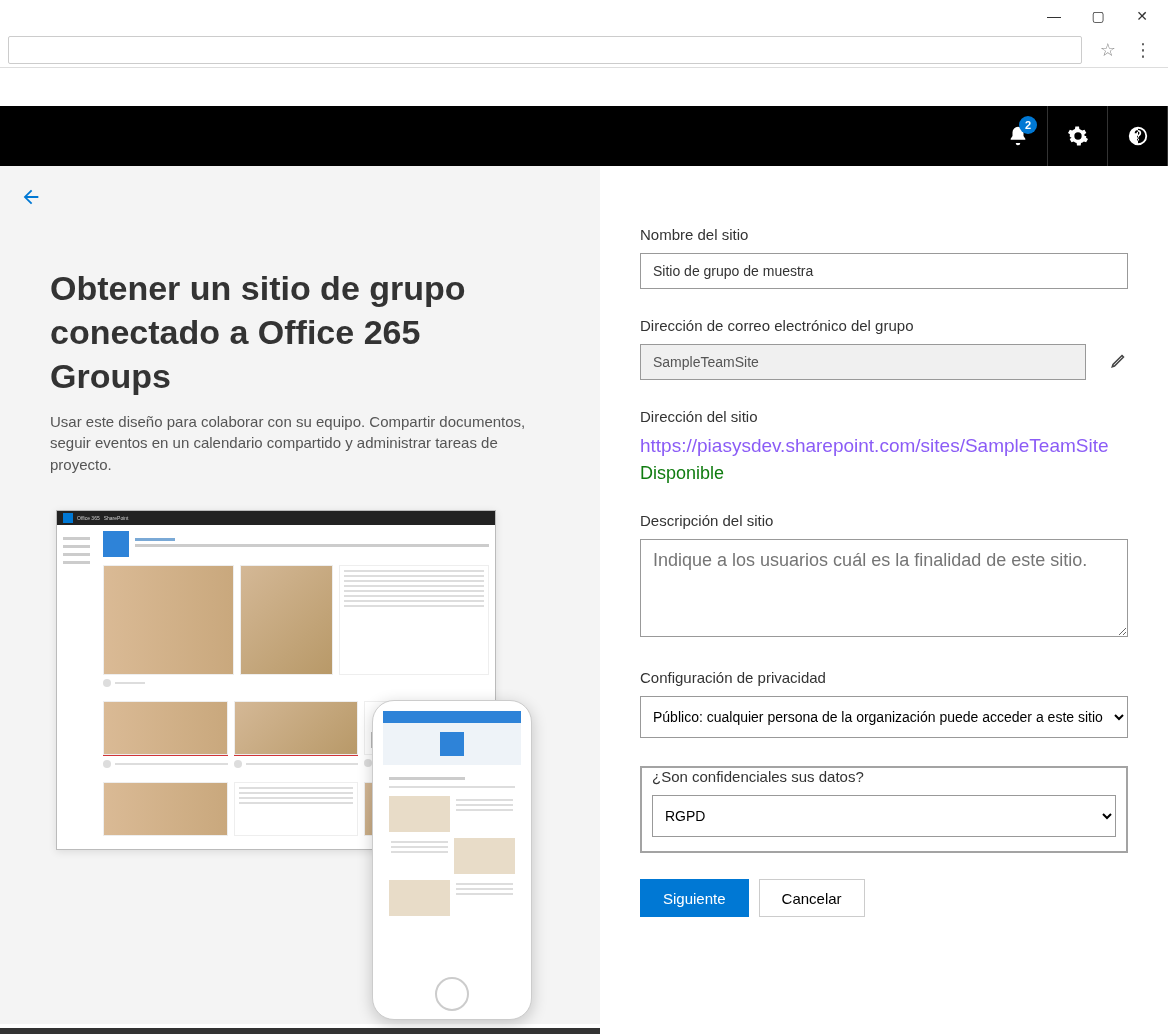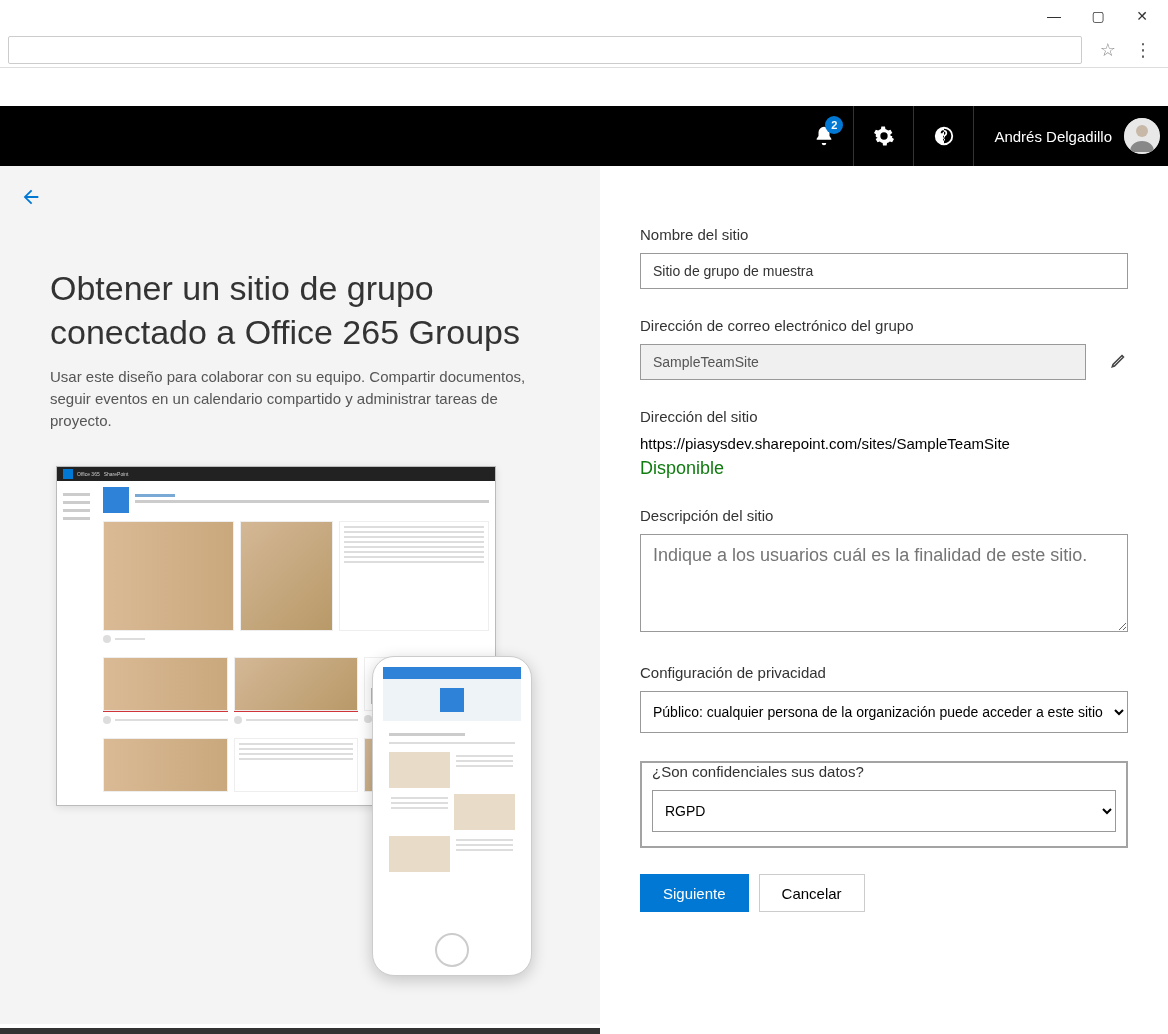--- a/index.html
+++ b/index.html
@@ -18,21 +18,21 @@
 .notif{position:relative}
 .badge{position:absolute;top:10px;right:10px;background:#0078d4;color:#fff;border-radius:50%;width:18px;height:18px;font-size:11px;display:flex;align-items:center;justify-content:center;font-weight:600}
 .user-section{display:flex;align-items:center;padding:0 8px 0 20px;height:60px}
 .user-name{color:#fff;font-size:15px;margin-right:12px}
 .avatar{width:36px;height:36px;border-radius:50%;background:linear-gradient(135deg,#ddd,#aaa);overflow:hidden}
 .avatar svg{width:36px;height:36px}
 .body{display:flex;height:858px}
 .left-panel{width:600px;background:#f4f4f4;padding:20px 50px 0 50px;position:relative}
 .back-arrow{position:absolute;top:20px;left:20px;cursor:pointer}
 .back-arrow svg{width:22px;height:22px;fill:#0078d4}
-.title{font-size:34px;font-weight:400;color:#333;margin-top:80px;line-height:1.3}
+.title{font-size:34px;font-weight:700;color:#333;margin-top:80px;line-height:1.3}
 .subtitle{font-size:15px;color:#555;margin-top:12px;line-height:1.45}
 .preview{margin-top:34px;position:relative;height:500px}
 .laptop{position:absolute;width:440px;height:340px;border:1px solid #bbb;background:#fff;top:0;left:6px;box-shadow:0 2px 8px rgba(0,0,0,.1)}
 .laptop-bar{height:14px;background:#222;display:flex;align-items:center;padding:0 6px;gap:4px}
 .laptop-bar .sq{width:10px;height:10px;background:#0078d4}
 .laptop-bar .txt{font-size:5px;color:#ccc}
 .laptop-content{padding:6px;display:flex;gap:6px;height:calc(100% - 14px)}
 .lnav{width:34px;display:flex;flex-direction:column;gap:5px;padding-top:6px}
 .lnav div{height:3px;background:#ccc;width:80%}
 .lmain{flex:1}
@@ -68,21 +68,21 @@
 .right-panel{flex:1;background:#fff;padding:60px 40px 0 40px;position:relative;overflow-y:auto}
 .right-panel::-webkit-scrollbar{width:16px}
 .right-panel::-webkit-scrollbar-thumb{background:#ccc}
 .form-group{margin-bottom:28px}
 .flabel{font-size:15px;color:#333;margin-bottom:10px}
 .finput{width:100%;height:36px;border:1px solid #999;padding:0 12px;font-size:14px;color:#333}
 .finput[readonly]{background:#f0f0f0;color:#555}
 .email-row{display:flex;align-items:center;gap:24px}
 .email-row .finput{flex:1}
 .pencil{cursor:pointer;color:#555}
-.url{font-size:15px;color:#000000}
+.url{font-size:19px;color:#8b5cf6}
 .avail{color:#107c10;font-size:18px;margin-top:6px}
 .ftextarea{width:100%;height:98px;border:1px solid #999;padding:10px 12px;font-size:18px;color:#888;resize:both}
 .fselect{width:100%;height:42px;border:1px solid #999;padding:0 8px;font-size:14px;background:#fff}
 .highlight{border:2px solid #a3a3a3;padding:0 10px 14px 10px;margin-bottom:26px}
 .highlight .flabel{margin-bottom:10px}
 .buttons{display:flex;gap:10px}
 .btn{height:38px;padding:0 22px;font-size:15px;border:1px solid #ccc;background:#fff;cursor:pointer}
 .btn.primary{background:#0078d4;color:#fff;border-color:#0078d4}
 .bottom-edge{position:fixed;bottom:0;left:0;width:600px;height:6px;background:#333}
 </style>
@@ -113,30 +113,20 @@
   </div>
   <div class="header-icon">
     <svg viewBox="0 0 24 24">
         <path d="M12 8a4 4 0 1 0 0 8 4 4 0 0 0 0-8zm9 4c0 .6-.1 1.2-.2 1.8l2.1 1.6-2 3.5-2.5-1a8 8 0 0 1-3.1 1.8l-.4 2.7h-4l-.4-2.7a8 8 0 0 1-3.1-1.8l-2.5 1-2-3.5 2.1-1.6C3.1 13.2 3 12.6 3 12s.1-1.2.2-1.8L1.1 8.6l2-3.5 2.5 1a8 8 0 0 1 3.1-1.8L9.1 1.6h4l.4 2.7a8 8 0 0 1 3.1 1.8l2.5-1 2 3.5-2.1 1.6c.1.6.2 1.2.2 1.8z"></path>
       </svg>
   </div>
   <div class="header-icon">
     <svg viewBox="0 0 24 24">
         <path d="M12 2a10 10 0 1 0 0 20 10 10 0 0 0 0-20zm0 2a8 8 0 0 1 0 16zm1 13h-2v-2h2v2zm1.8-6.2c-.5.7-1.2 1.1-1.6 1.6-.2.3-.2.6-.2 1.1h-2c0-.9.1-1.5.5-2 .4-.6 1-1 1.5-1.5.4-.4.6-.8.6-1.3 0-.8-.7-1.4-1.6-1.4-.9 0-1.6.6-1.6 1.6h-2c0-2 1.6-3.4 3.6-3.4s3.5 1.3 3.5 3.1c0 .9-.3 1.6-.7 2.2z"></path>
       </svg>
-  </div>
-  <div class="user-section">
-    <span class="user-name">Andrés Delgadillo</span>
-    <div class="avatar">
-      <svg viewBox="0 0 36 36">
-          <circle cx="18" cy="18" r="18" fill="#e8e8e8"></circle>
-          <circle cx="18" cy="13" r="6" fill="#c8b8a8"></circle>
-          <path d="M6 34c0-7 5-11 12-11s12 4 12 11" fill="#888"></path>
-        </svg>
-    </div>
   </div>
 </div>
 
 <div class="body">
   <div class="left-panel">
     <div class="back-arrow">
       <svg viewBox="0 0 24 24">
           <path d="M20 11H7.8l5.6-5.6L12 4l-8 8 8 8 1.4-1.4L7.8 13H20z"></path>
         </svg>
     </div>

